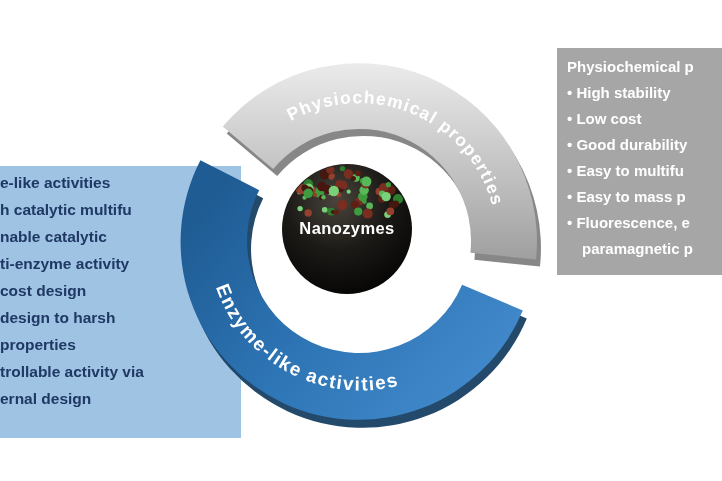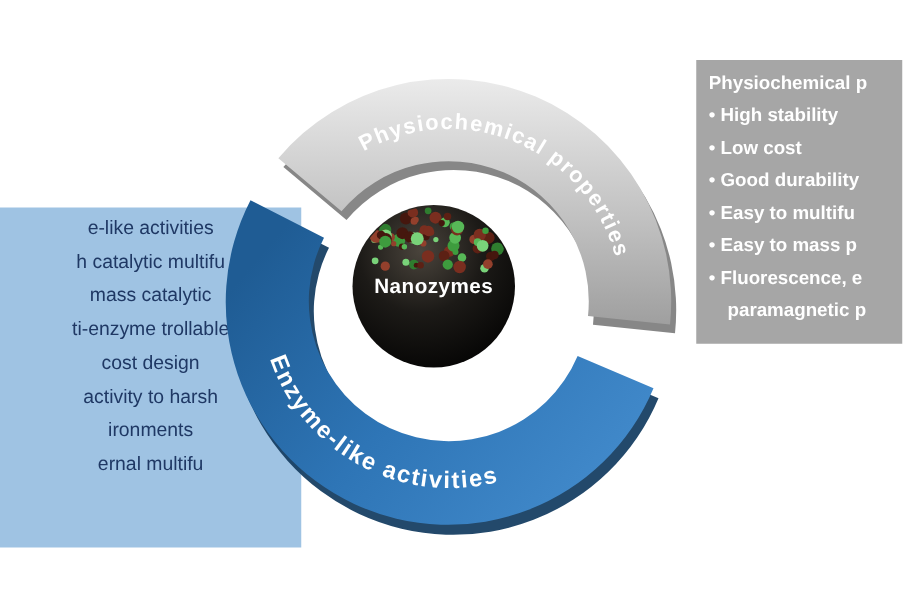--- a/index.html
+++ b/index.html
@@ -11,25 +11,24 @@
     background: #ffffff;
     overflow: hidden;
     font-family: "Liberation Sans", sans-serif;
   }
   .panel { position: absolute; }
   .panel-left {
     left: 0; top: 166px;
     width: 241px; height: 272px;
     background: #9fc3e3;
     color: #1f3864;
-    font-weight: 400;
+    font-weight: 700;
     font-size: 15.5px;
     line-height: 27px;
     padding-top: 3px;
-    text-align: center;
   }
   .pl-line { white-space: nowrap; overflow: hidden; }
   .panel-right {
     left: 557px; top: 48px;
     width: 200px; height: 227px;
     background: #a6a6a6;
     color: #ffffff;
     font-weight: 700;
     font-size: 15px;
     line-height: 26px;
@@ -44,26 +43,27 @@
   .sphere-label { fill: #ffffff; font-weight: 700; font-size: 16.5px; letter-spacing: 0.4px; }
 </style>
 </head>
 <body>
 
 <div class="canvas">
 
   <div class="panel panel-left">
     <div class="pl-line">e-like activities</div>
     <div class="pl-line">h catalytic multifu</div>
-    <div class="pl-line">mass catalytic</div>
-    <div class="pl-line">ti-enzyme trollable</div>
+    <div class="pl-line">nable catalytic</div>
+    <div class="pl-line">ti-enzyme activity</div>
     <div class="pl-line">cost design</div>
-    <div class="pl-line">activity to harsh</div>
-    <div class="pl-line">ironments</div>
-    <div class="pl-line">ernal multifu</div>
+    <div class="pl-line">design to harsh</div>
+    <div class="pl-line">properties</div>
+    <div class="pl-line">trollable activity via</div>
+    <div class="pl-line">ernal design</div>
   </div>
 
   <div class="panel panel-right">
     <div class="pr-title">Physiochemical p</div>
     <div class="pr-line">• High stability</div>
     <div class="pr-line">• Low cost</div>
     <div class="pr-line">• Good durability</div>
     <div class="pr-line">• Easy to multifu</div>
     <div class="pr-line">• Easy to mass p</div>
     <div class="pr-line">• Fluorescence, e</div>

